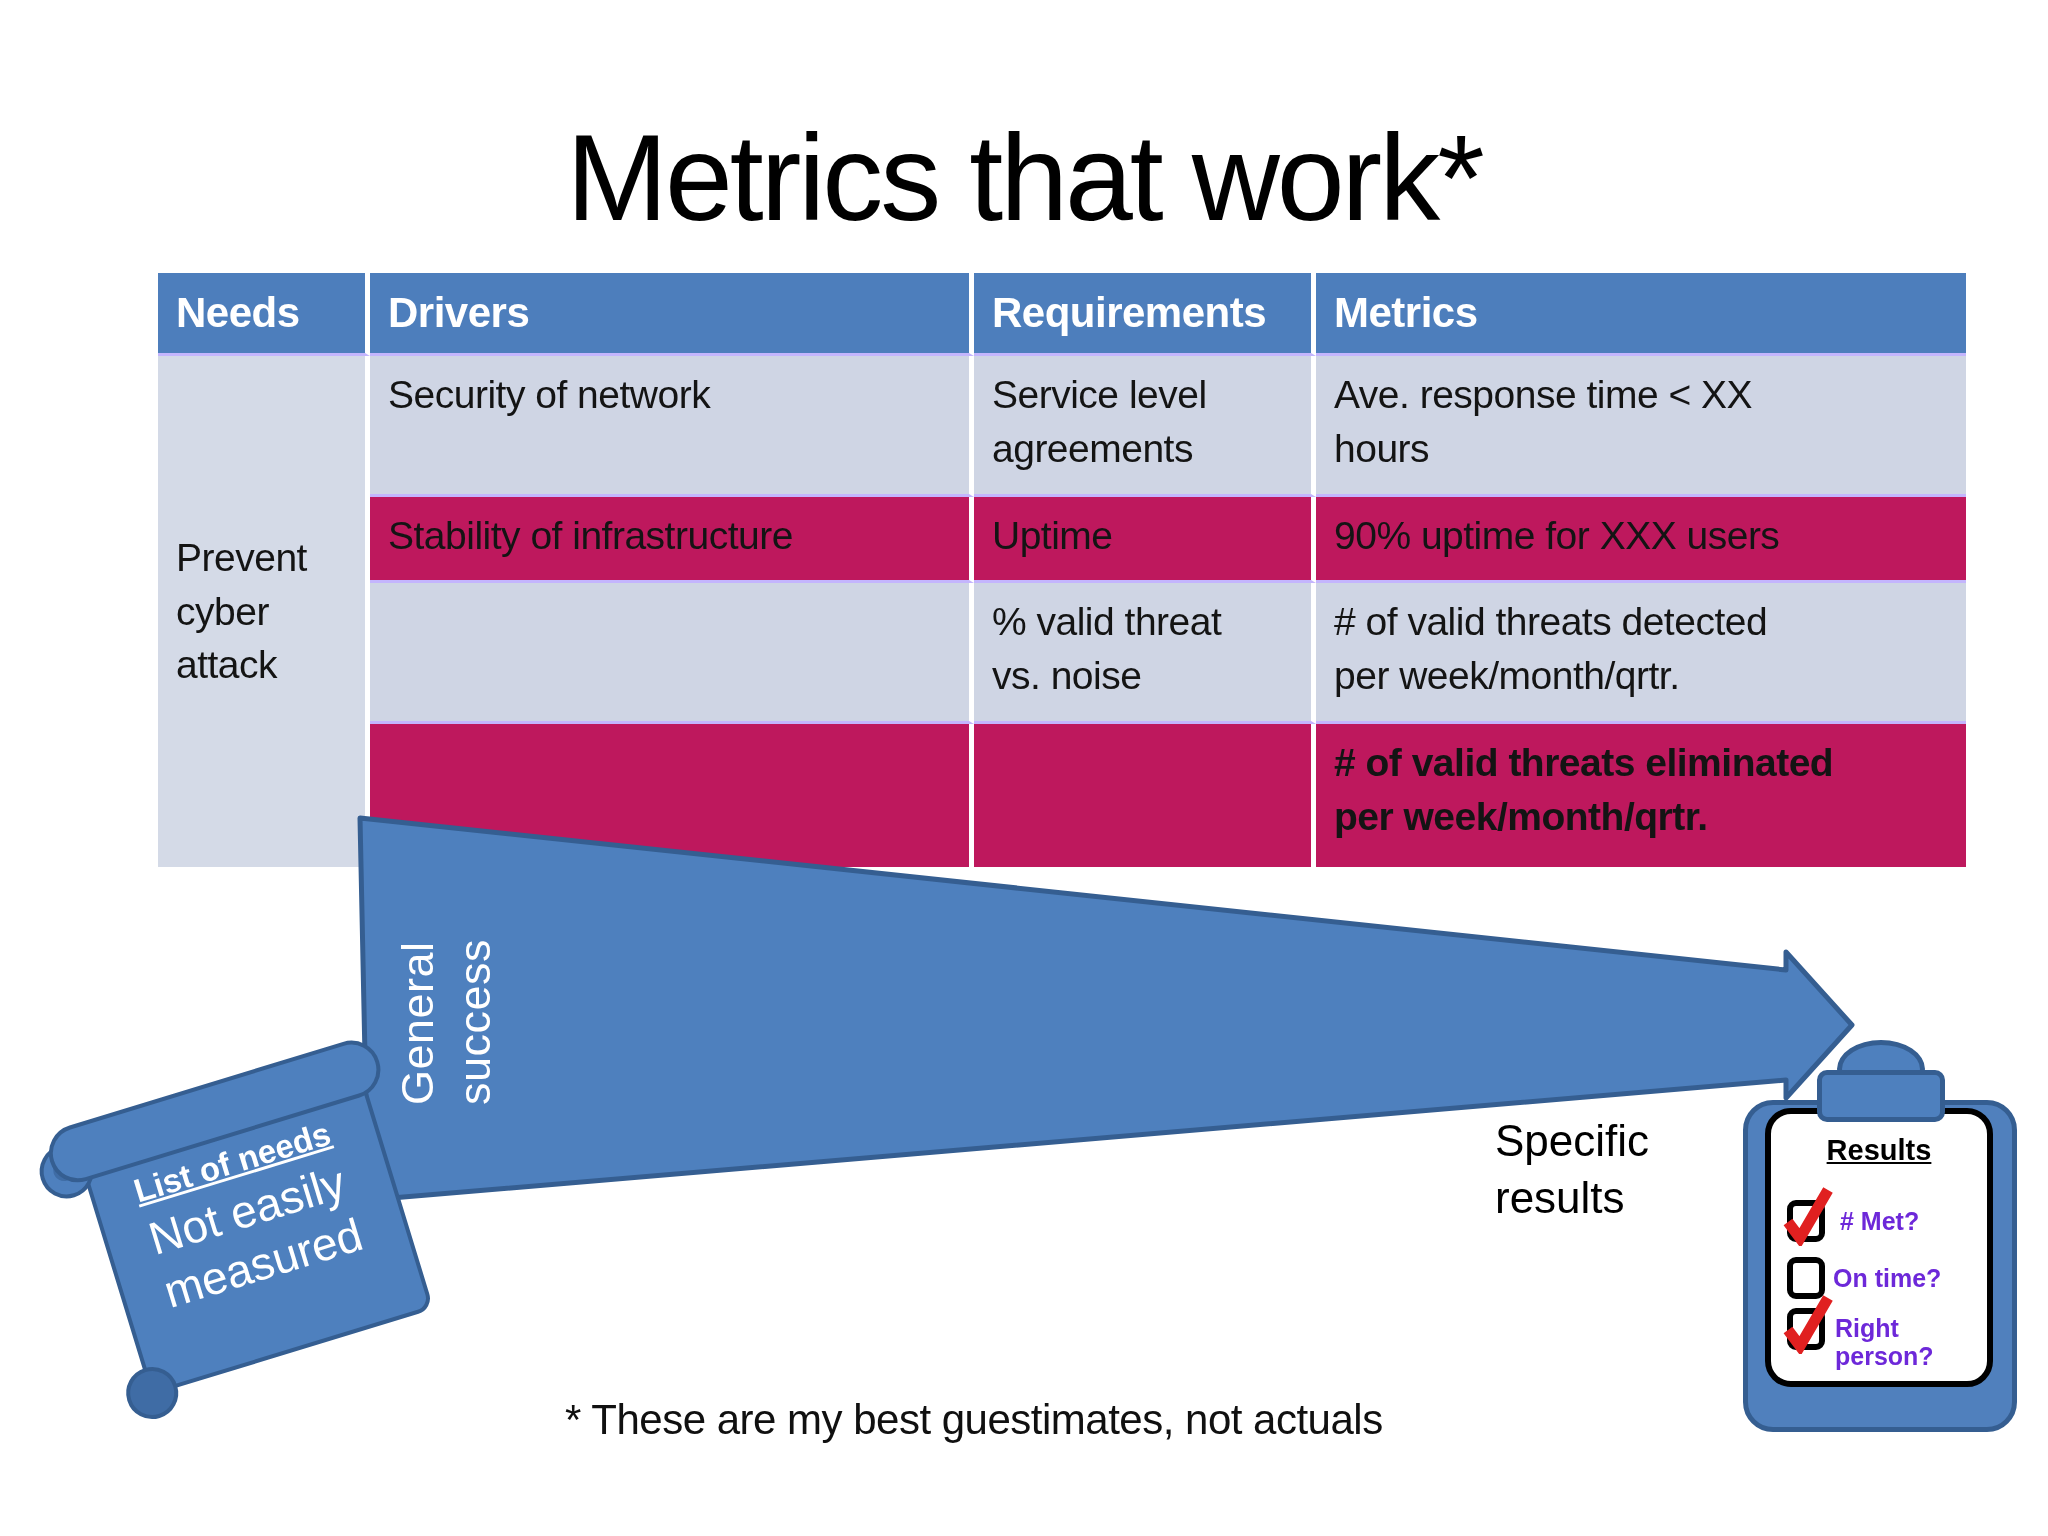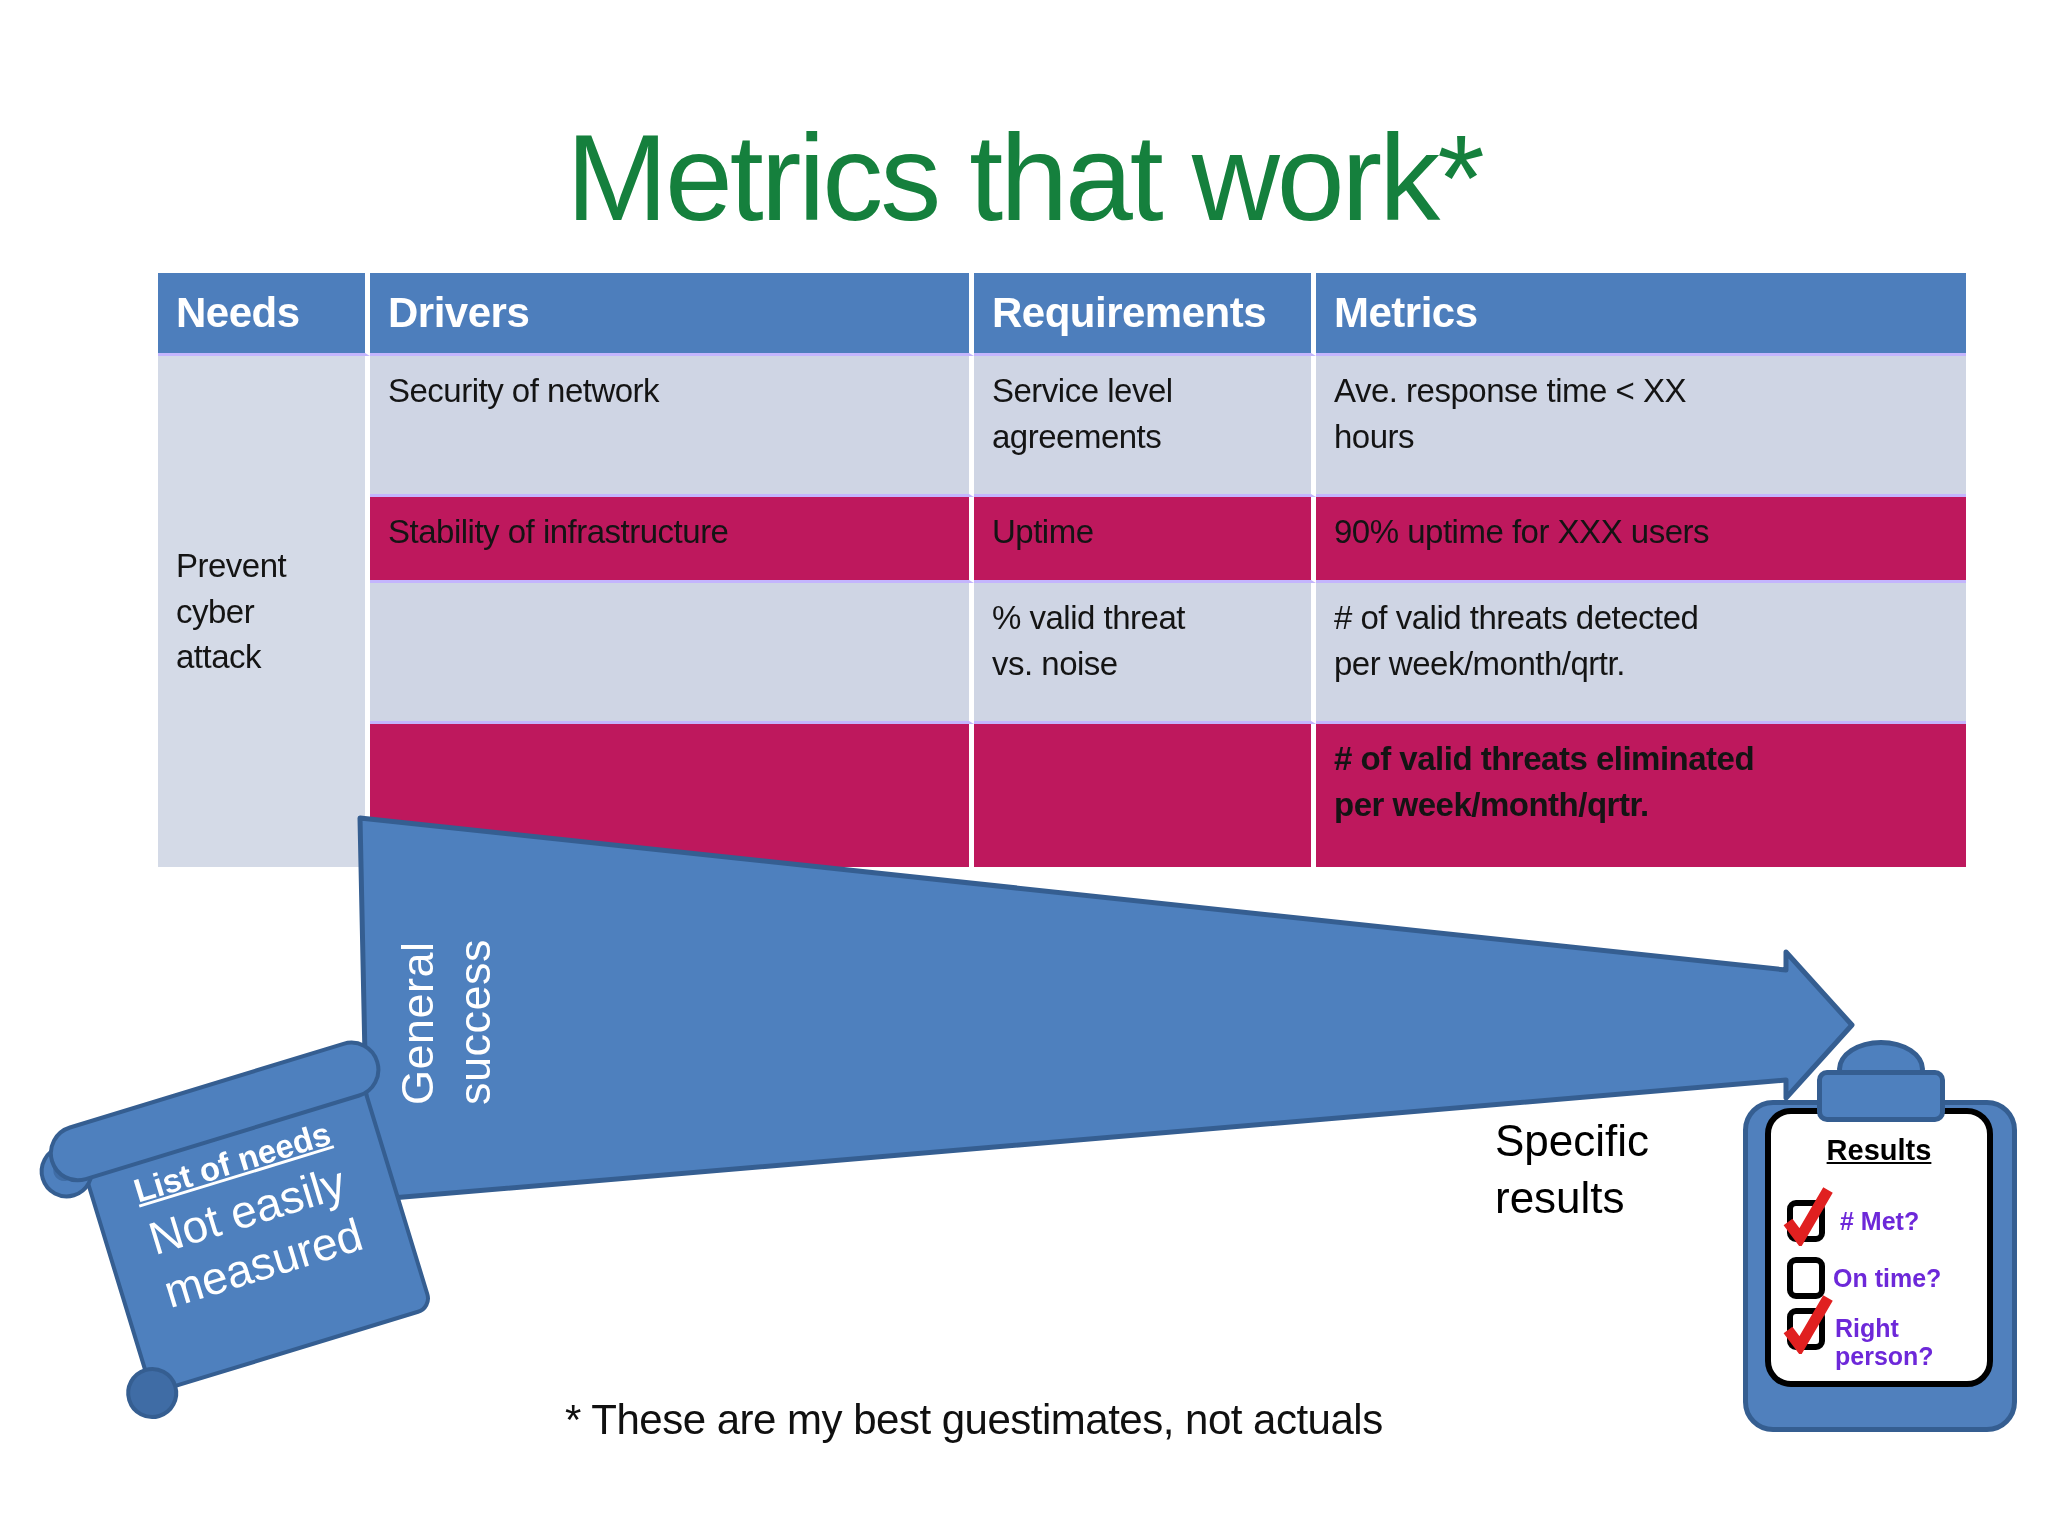--- a/index.html
+++ b/index.html
@@ -1,24 +1,24 @@
 <!DOCTYPE html>
 <html><head>
 <meta charset="utf-8">
 <style>
   html,body{margin:0;padding:0;}
   body{width:2048px;height:1536px;background:#ffffff;font-family:"Liberation Sans",sans-serif;overflow:hidden;position:relative;}
   .abs{position:absolute;}
   
-  .title{left:0;top:108px;width:2048px;text-align:center;font-size:122px;color:#15803d;letter-spacing:-3px;font-weight:400;}
+  .title{left:0;top:108px;width:2048px;text-align:center;font-size:122px;color:#000000;letter-spacing:-3px;font-weight:400;}
   
   .tbl{left:158px;top:273px;width:1808px;height:594px;display:grid;
        grid-template-columns:212px 604px 342px 650px;
        grid-template-rows:83px 141px 86px 141px 143px;}
-  .cell{box-sizing:border-box;font-size:33px;color:#141414;letter-spacing:-0.5px;padding:12px 18px;line-height:1.38;white-space:pre-line;}
+  .cell{box-sizing:border-box;font-size:39px;color:#141414;letter-spacing:-0.5px;padding:12px 18px;line-height:1.38;white-space:pre-line;}
   .cell.hd{background:#4d7ebc;color:#ffffff;font-weight:bold;font-size:42px;display:flex;align-items:center;padding-top:0;padding-bottom:0;}
   .cell.bd-r{border-right:5px solid #ffffff;}
   .cell.bd-b{border-bottom:3px solid #c4b5fd;}
   .bg-d{background:#cfd5e4;}
   .bg-l{background:#be185d;}
   .bg-n{background:#d4dae7;display:flex;align-items:center;}
   
   .arrow-svg{left:0;top:0;pointer-events:none;}
   .gen-label{left:447px;top:1022px;transform:translate(-50%,-50%) rotate(-90deg);color:#ffffff;font-size:45px;line-height:1.26;white-space:pre;letter-spacing:0.5px;}
   

